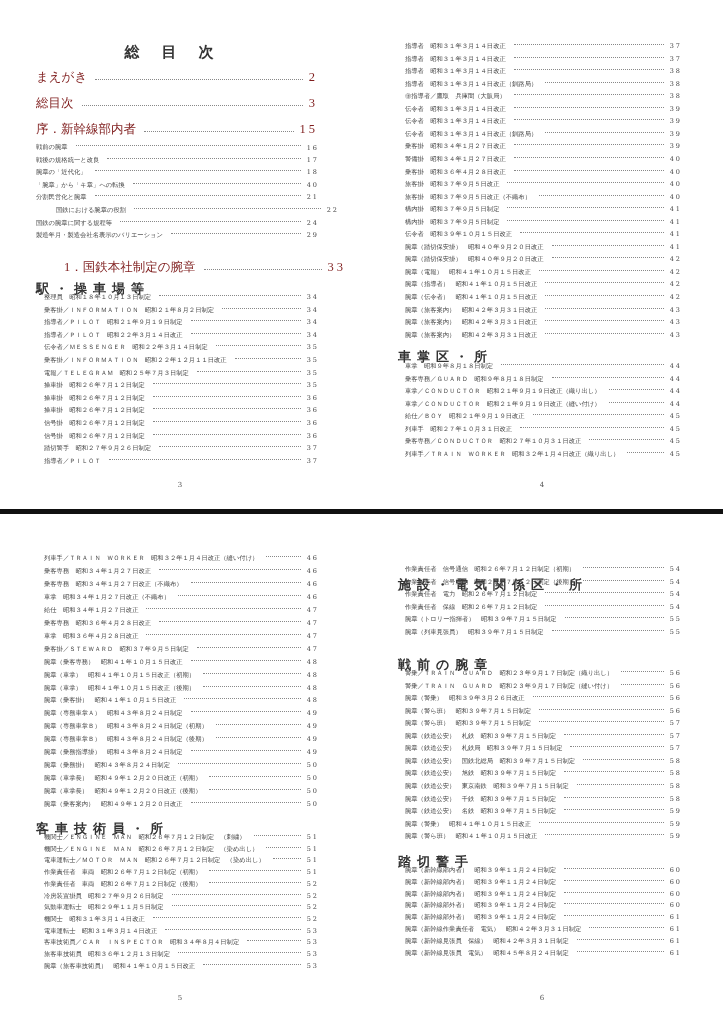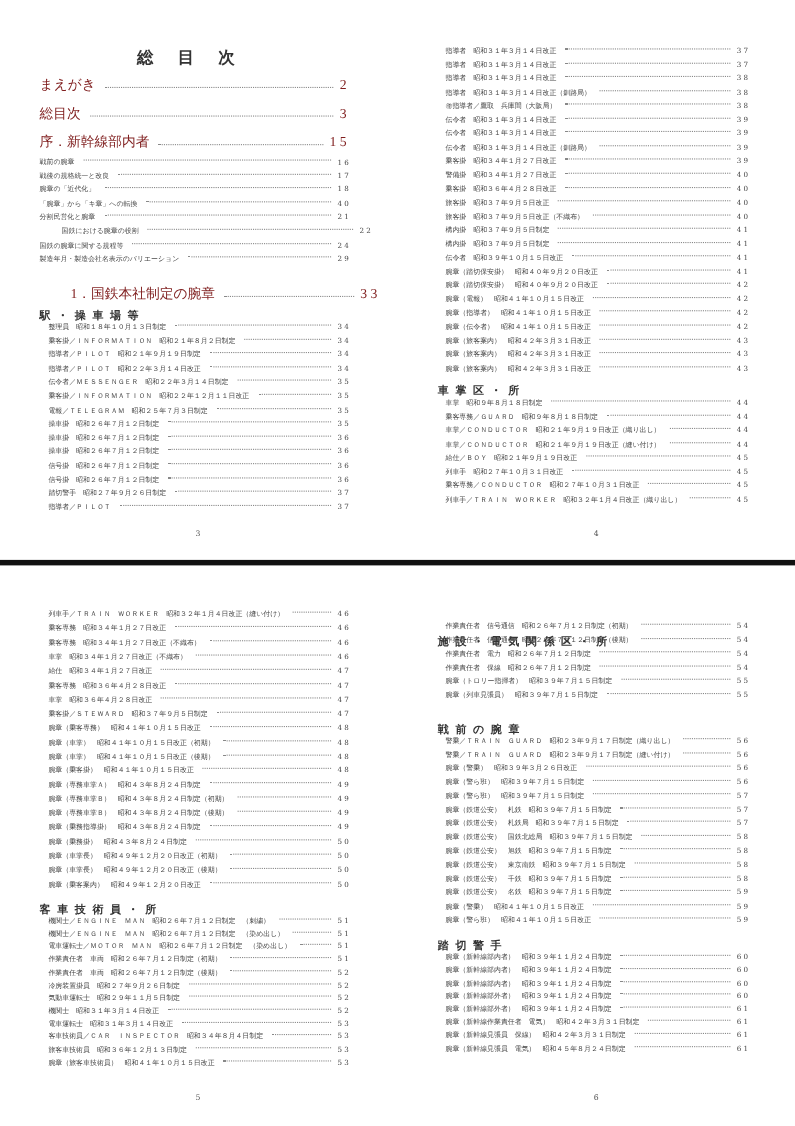--- a/index.html
+++ b/index.html
@@ -8,21 +8,21 @@
   .divider { position:absolute; left:0; top:509px; width:723px; height:5px; background:#111; }
   .title { position:absolute; text-align:center; font-size:15px; letter-spacing:22px; color:#333; font-weight:bold; }
   .row { position:absolute; display:flex; align-items:baseline; white-space:nowrap; }
   .row .lbl { flex:0 0 auto; }
   .row .dots { flex:1 1 auto; border-bottom:1px dotted #888; margin:0 6px 3px 8px; height:0; align-self:flex-end; position:relative; top:-3px; }
   .row .pg { flex:0 0 auto; text-align:right; letter-spacing:2px; }
   .big { font-size:12.5px; color:#7f1d1d;font-family:Liberation Serif, serif; }
   .big .pg { font-size:12.5px; letter-spacing:3px; }
   .small { font-size:6.3px; color:#444; font-family:"DejaVu Sans", "Liberation Sans", sans-serif; }
   .small .pg { font-size:6.5px; font-family:"DejaVu Serif", serif; }
-  .sec-head { position:absolute; font-size:10px; letter-spacing:6px; color:#333; font-weight:bold; font-family:Liberation Sans, sans-serif; }
+  .sec-head { position:absolute; font-size:13px; letter-spacing:6px; color:#333; font-weight:bold; font-family:Liberation Sans, sans-serif; }
   .pnum { position:absolute; font-size:7px; color:#555; width:20px; text-align:center; }
 </style>
 </head>
 <body>
 
 <div id="root">
     <div class="title" style="left: 120px; top: 43px; width: 120px;">総目次</div>
     <div class="row big" style="left: 36px; top: 69px; width: 282px;">
       <span class="lbl">まえがき</span>
       <span class="dots"></span>

